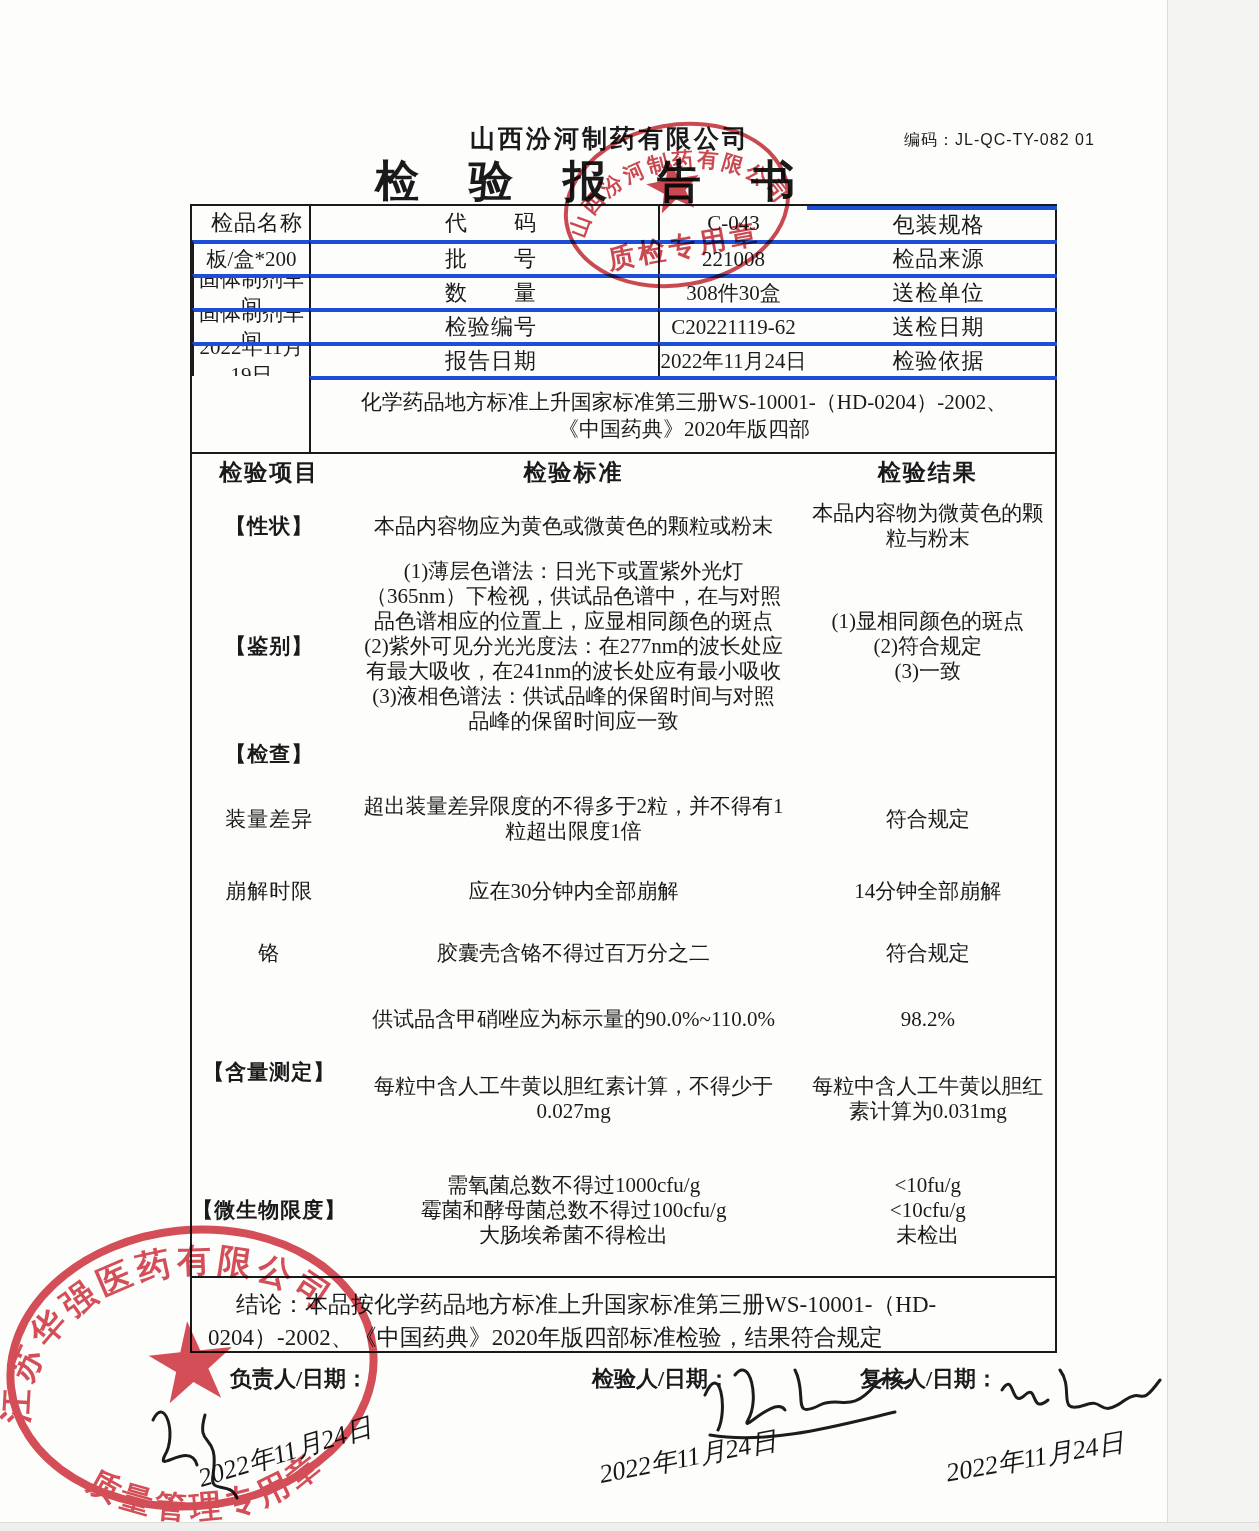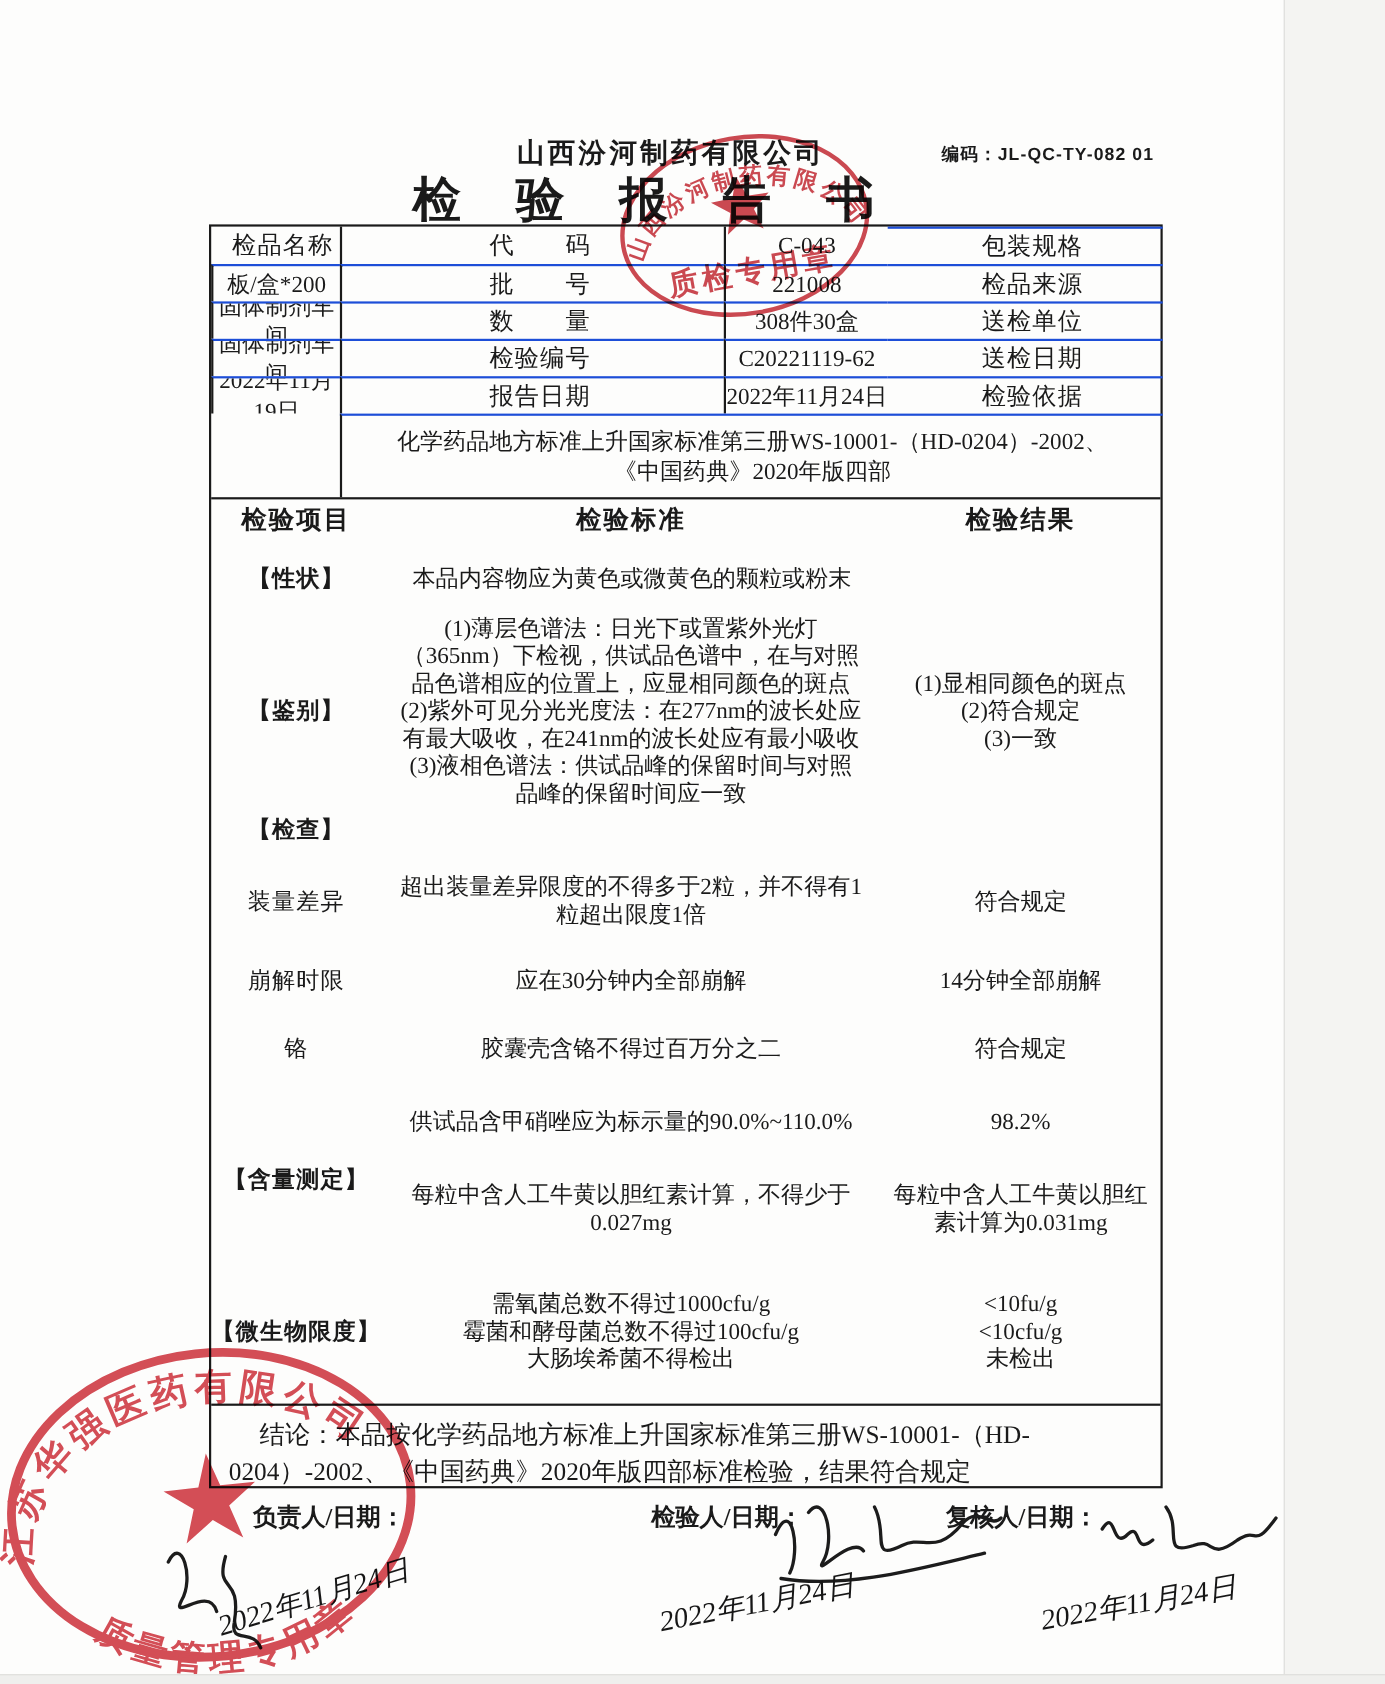--- a/index.html
+++ b/index.html
@@ -3,26 +3,26 @@
 <meta charset="utf-8">
 <style>
   html,body{margin:0;padding:0;background:#e9e9e7;}
   .canvas{
     position:relative;width:1259px;height:1531px;background:#fdfdfc;overflow:hidden;
     font-family:"Liberation Serif","DejaVu Serif",serif;color:#1a1a1a;
   }
   .abs{position:absolute;}
   
   .company{left:400px;top:122px;width:420px;text-align:center;font-size:25px;font-weight:bold;letter-spacing:3px;}
-  .doc-code{left:856px;top:130px;font-size:16px;font-weight:bold;letter-spacing:1px;font-family:"Liberation Sans","DejaVu Sans",sans-serif;}
+  .doc-code{left:904px;top:130px;font-size:16px;font-weight:normal;letter-spacing:1px;font-family:"Liberation Sans","DejaVu Sans",sans-serif;}
   .doc-title{left:305px;top:152px;width:560px;text-align:center;font-size:44px;font-weight:bold;letter-spacing:50px;padding-left:50px;box-sizing:border-box;white-space:nowrap;}
   
   .doc-table{left:190px;top:204px;width:867px;height:1149px;border:2px solid #1a1a1a;box-sizing:border-box;background:transparent;}
   .info-part{display:grid;grid-template-columns:117px 349px 149px 250px;grid-template-rows:repeat(5,34px) 76px;border-bottom:2px solid #1a1a1a;box-sizing:border-box;}
-  .info-part .cell{display:flex;align-items:center;justify-content:center;text-align:center;border-top:2px solid #1d4ed8;border-left:2px solid #1a1a1a;box-sizing:border-box;overflow:hidden;}
+  .info-part .cell{display:flex;align-items:center;justify-content:center;text-align:center;border-top:4px solid #1d4ed8;border-left:2px solid #1a1a1a;box-sizing:border-box;overflow:hidden;}
   .info-part .cell.r0{border-top:none;}
   .info-part .cell.c0{border-left:none;}
   .lbl{font-size:22px;font-weight:normal;letter-spacing:1px;padding-left:13px;}
   .val{font-size:21px;}
   .basis-val{grid-column:2 / span 3;}
   .pre{white-space:pre-line;line-height:27px;}
   
   .results-part{display:flex;flex-direction:column;}
   .rrow{display:flex;flex-direction:row;}
   .rcell{display:flex;align-items:center;justify-content:center;text-align:center;box-sizing:border-box;}
@@ -105,20 +105,24 @@
           </div>
       </div>
 
       <div class="rrow h72">
         <div class="rcell ci">
             <span class="txt item-b">【性状】</span>
           </div>
         <div class="rcell cs">
             <span class="txt">本品内容物应为黄色或微黄色的颗粒或粉末</span>
           </div>
+        <div class="rcell cr">
+            <span class="txt">本品内容物为微黄色的颗
+粒与粉末</span>
+          </div>
       </div>
 
       <div class="rrow h168">
         <div class="rcell ci">
             <span class="txt item-b">【鉴别】</span>
           </div>
         <div class="rcell cs">
             <span class="txt">(1)薄层色谱法：日光下或置紫外光灯
 （365nm）下检视，供试品色谱中，在与对照
 品色谱相应的位置上，应显相同颜色的斑点

